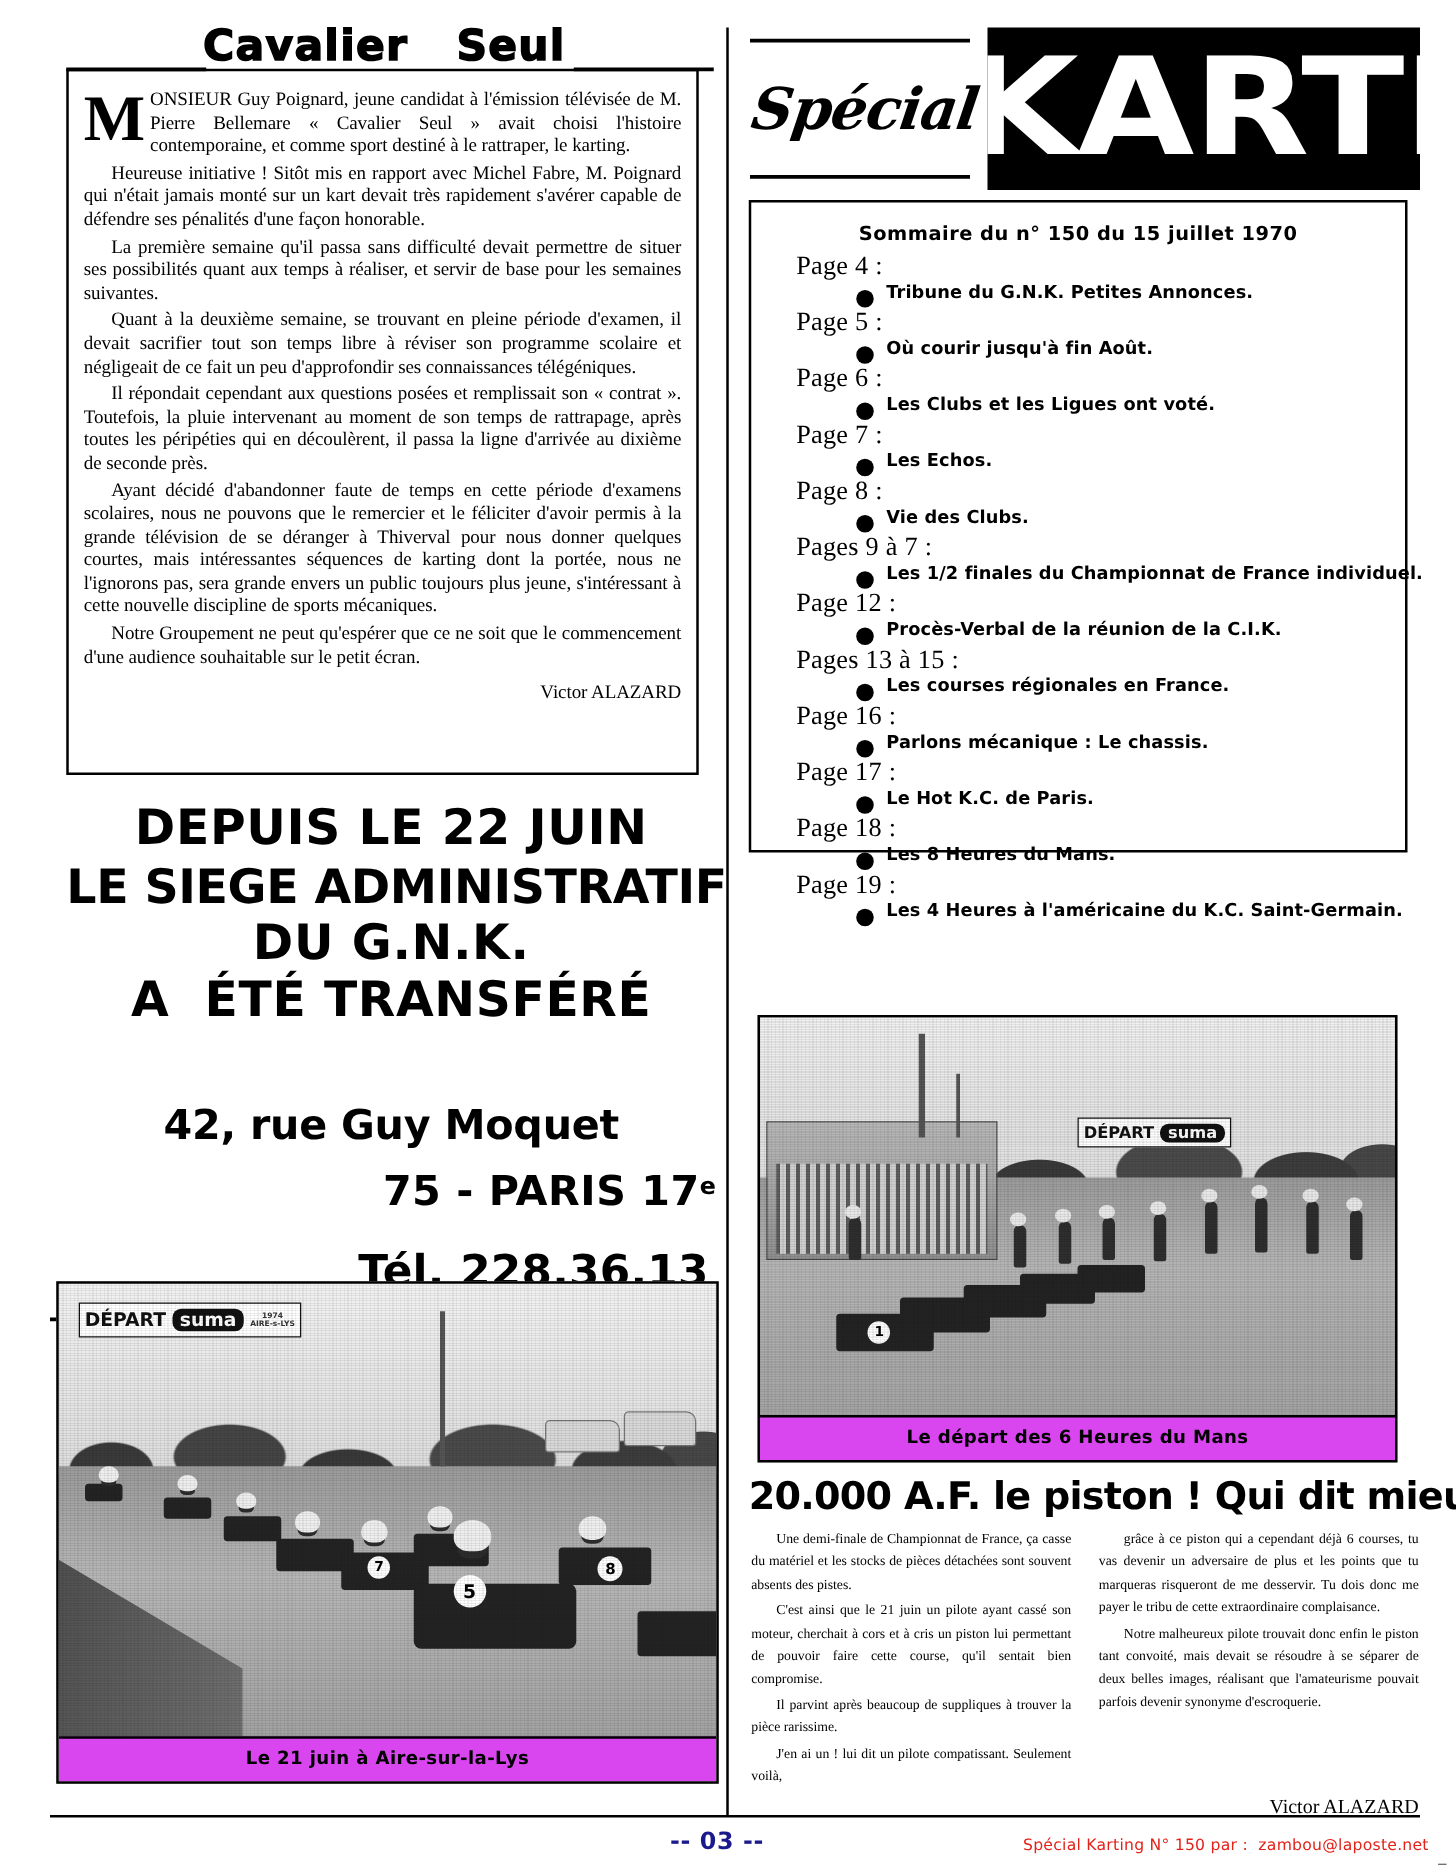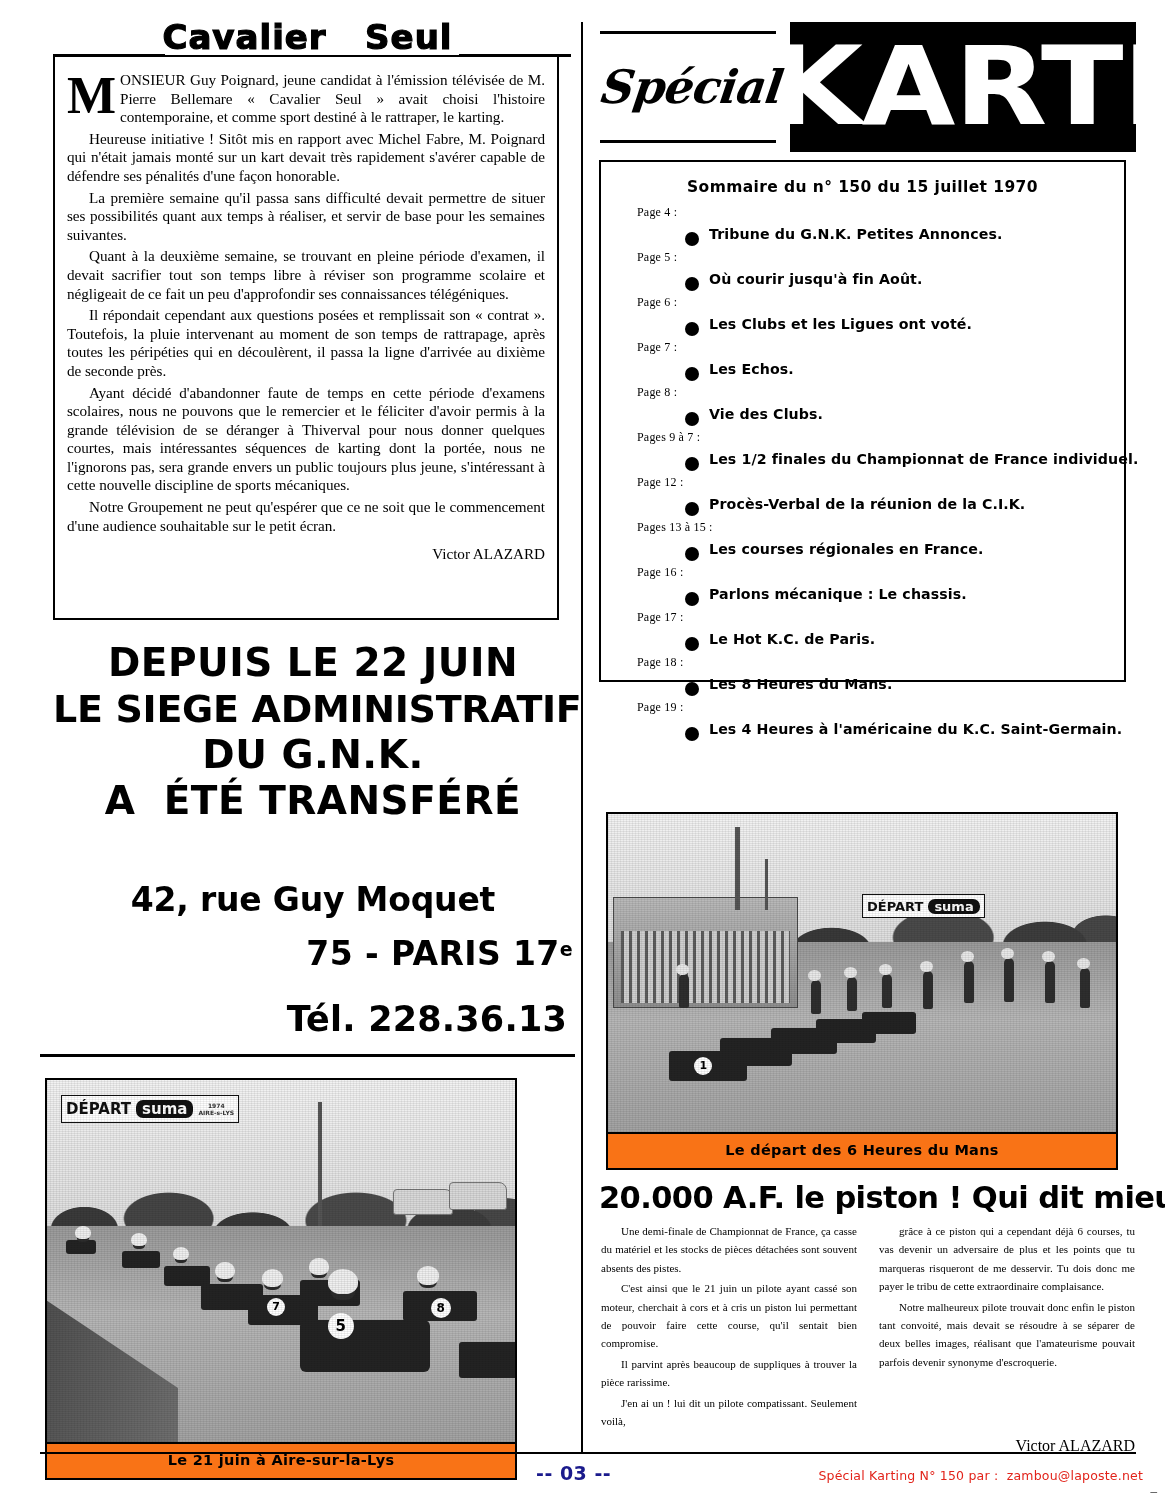--- a/index.html
+++ b/index.html
@@ -244,21 +244,21 @@
     text-align: center;
     font-family: "DejaVu Sans", sans-serif;
     font-weight: bold;
     font-size: 15.5px;
     letter-spacing: 0.4px;
     margin: 2px 0 6px 0;
     white-space: pre;
   }
   .som-page {
     font-family: "Liberation Serif", serif;
-    font-size: 12px;
+    font-size: 21px;
     line-height: 21px;
     padding-left: 26px;
     letter-spacing: 0.2px;
   }
   .som-entry {
     display: flex;
     align-items: flex-end;
     padding-left: 74px;
     line-height: 23px;
     margin-bottom: 1px;
@@ -288,36 +288,36 @@
     overflow: hidden;
   }
   #photo-lemans {
     left: 10px;
     top: 790px;
     width: 512px;
     height: 358px;
   }
   #photo-aire {
     left: 5px;
-    top: 1056px;
-    width: 472px;
+    top: 1003px;
+    width: 530px;
     height: 402px;
   }
   .photo-img {
     position: absolute;
     left: 0; top: 0; right: 0;
     bottom: 34px;
     overflow: hidden;
   }
   .caption {
     position: absolute;
     left: 0; right: 0; bottom: 0;
     height: 34px;
     border-top: 2px solid #000;
-    background: #f97316;
+    background: #d946ef;
     text-align: center;
     font-family: "DejaVu Sans", sans-serif;
     font-weight: bold;
     font-size: 14.5px;
     line-height: 32px;
     letter-spacing: 0.3px;
     white-space: pre;
   }
 
   

